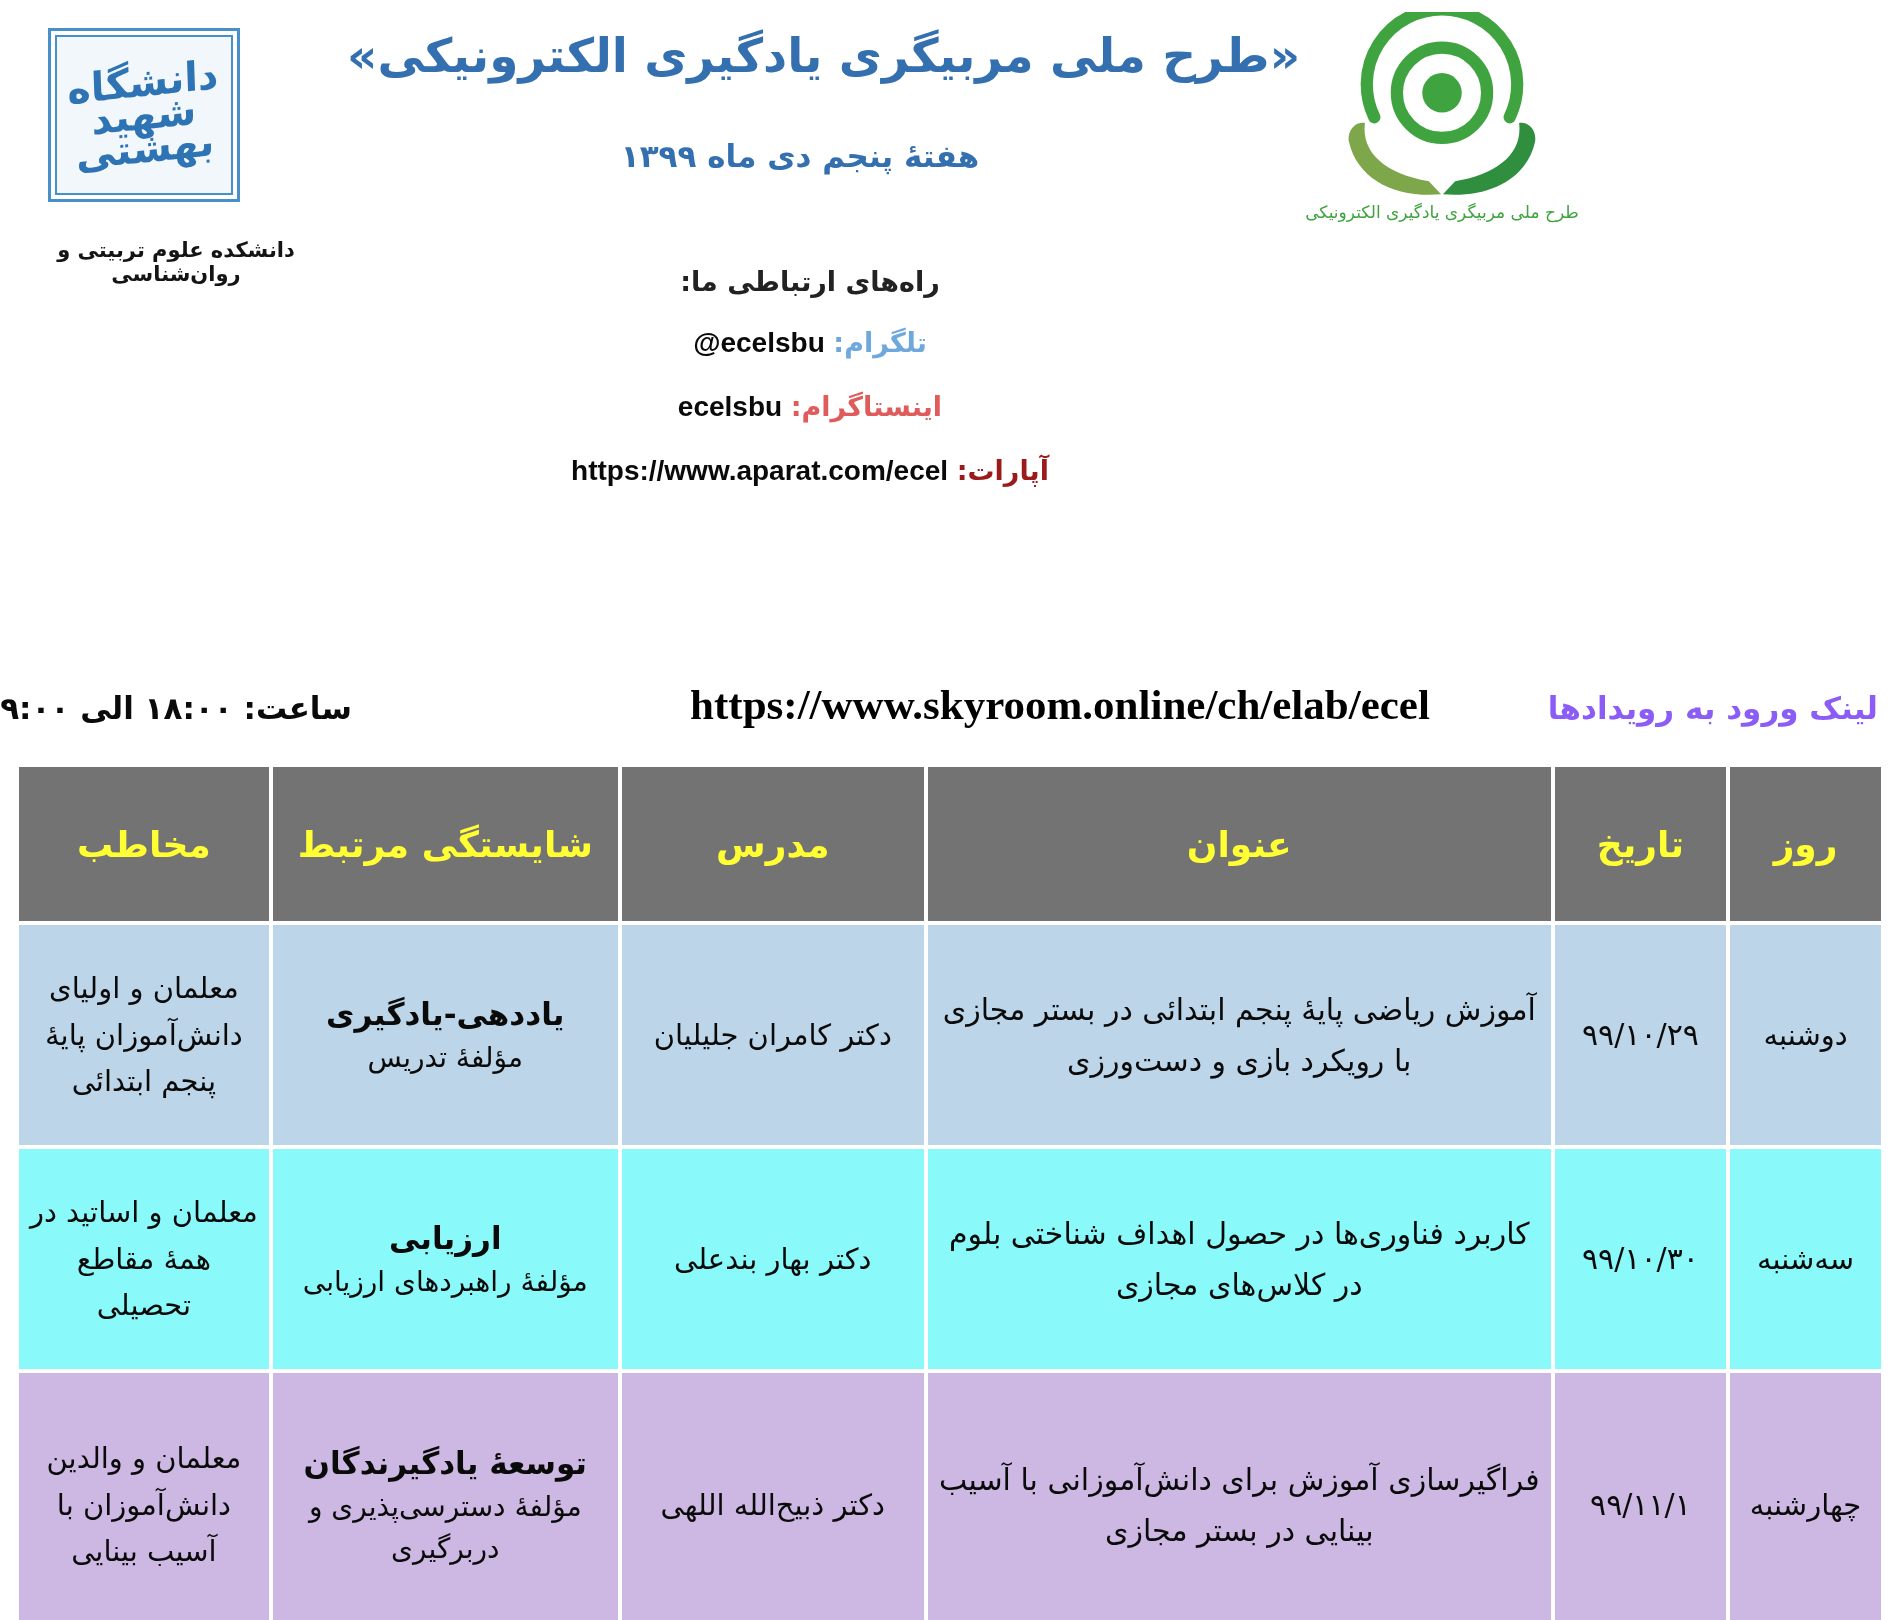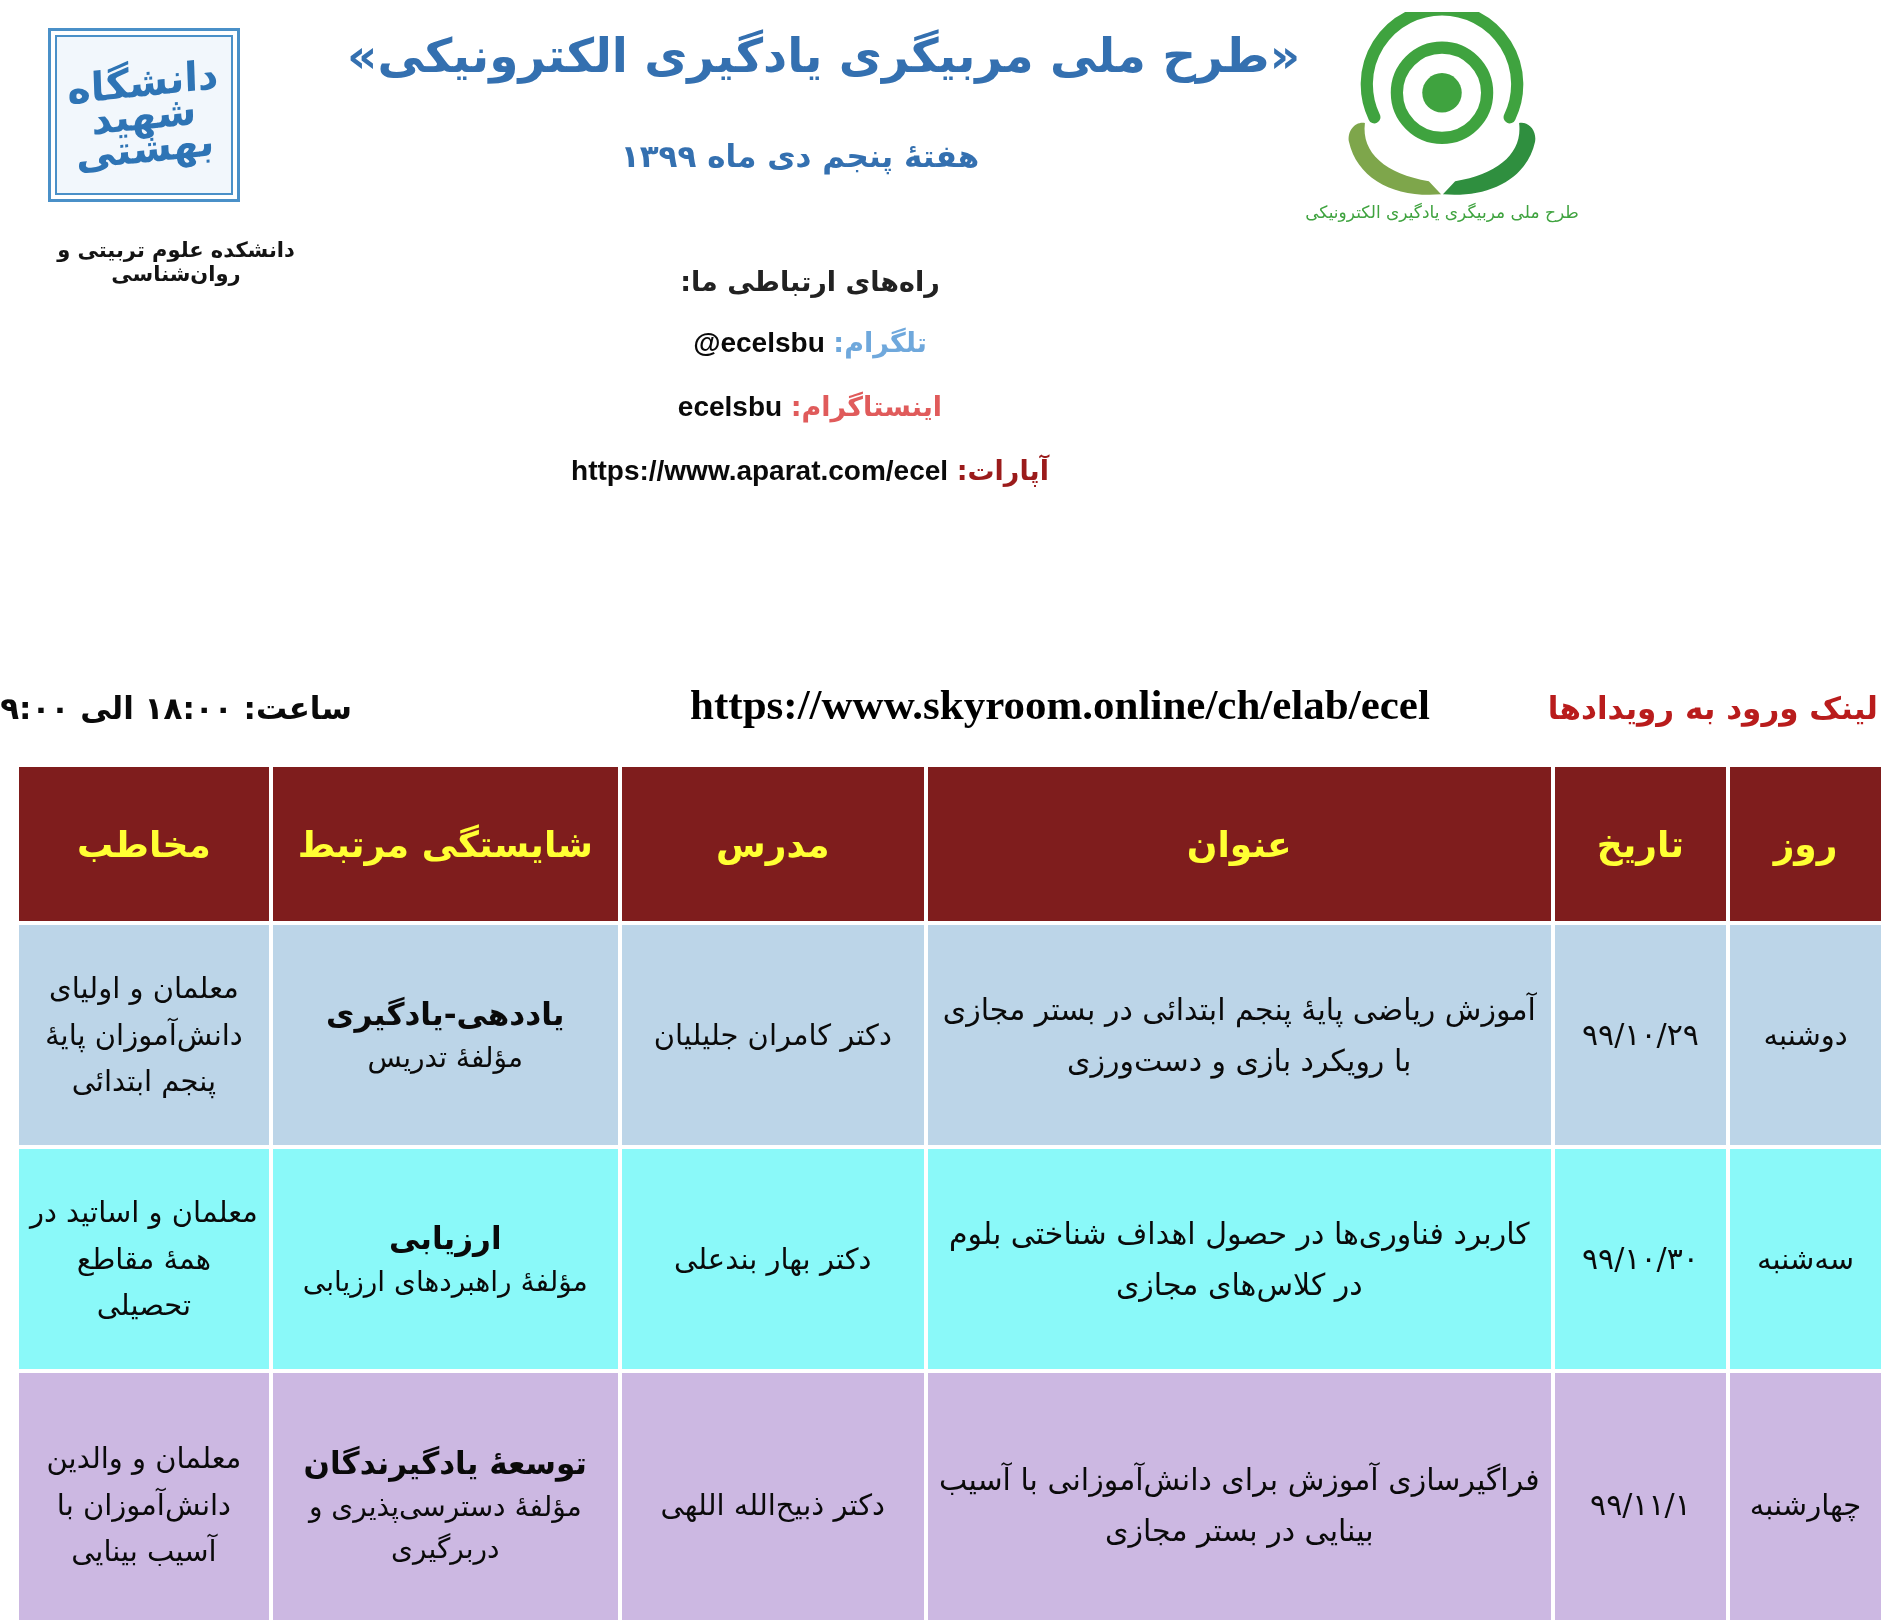--- a/index.html
+++ b/index.html
@@ -49,42 +49,42 @@
   .lbl-aparat{color:#9b1b1b;}
   
   .ecel{position:absolute; left:1302px; top:12px; width:280px; text-align:center;}
   .ecel svg{display:block; margin:0 auto;}
   .ecel .caption{
     color:#3fa33f; font-weight:normal; font-size:17px; margin-top:2px; direction:rtl; white-space:nowrap;
   }
   
   .events-label{
     position:absolute; right:22px; top:690px; font-weight:bold; font-size:31px;
-    direction:rtl; color:#b91c1c; white-space:nowrap;
+    direction:rtl; color:#8b5cf6; white-space:nowrap;
   }
   .events-url{
     position:absolute; left:600px; top:680px; width:920px; text-align:center;
     font-family:"Liberation Serif","DejaVu Serif",serif; font-weight:bold; font-size:43px;
     color:#000; white-space:nowrap;
   }
   .events-time{
     position:absolute; left:12px; top:690px; width:340px; text-align:left;
     font-weight:bold; font-size:31px; direction:rtl; color:#0a0a0a; white-space:nowrap;
   }
   
   .sched-wrap{position:absolute; left:15px; top:763px; width:1870px;}
   table.sched{
     width:100%; border-collapse:collapse; table-layout:fixed; direction:rtl;
   }
   table.sched td, table.sched th{
     border:4px solid #ffffff; text-align:center; vertical-align:middle;
     padding:4px 8px; overflow:hidden;
   }
   table.sched th{
-    background:#7f1d1d; color:#ffff33; font-weight:bold; font-size:36px; height:146px;
+    background:#737373; color:#ffff33; font-weight:bold; font-size:36px; height:146px;
   }
   tr.row-0 td{background:#bcd5e8; height:212px;}
   tr.row-1 td{background:#8af9f9; height:212px;}
   tr.row-2 td{background:#ccb8e2; height:256px;}
   .cell-fa{font-size:29px; line-height:1.6; color:#0a0a0a;}
   .cell-title{font-size:30px; line-height:1.7;}
   .cell-date{font-size:30px; letter-spacing:1px;}
   .comp-main{font-weight:bold; font-size:31px; line-height:1.5;}
   .comp-sub{font-size:28px; line-height:1.5;}
 </style>

